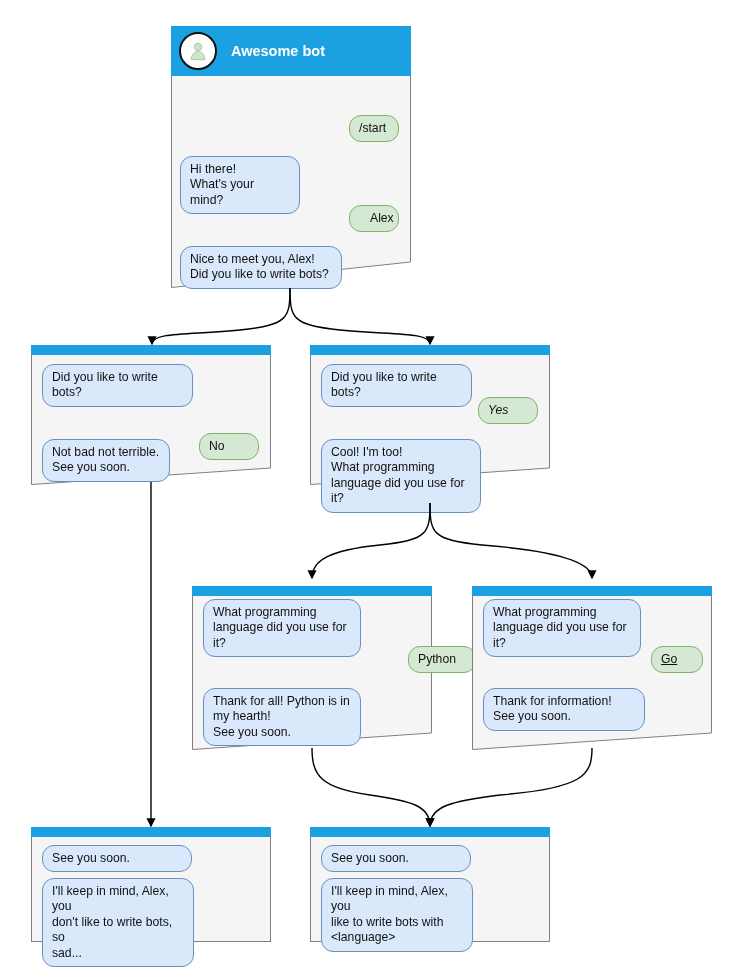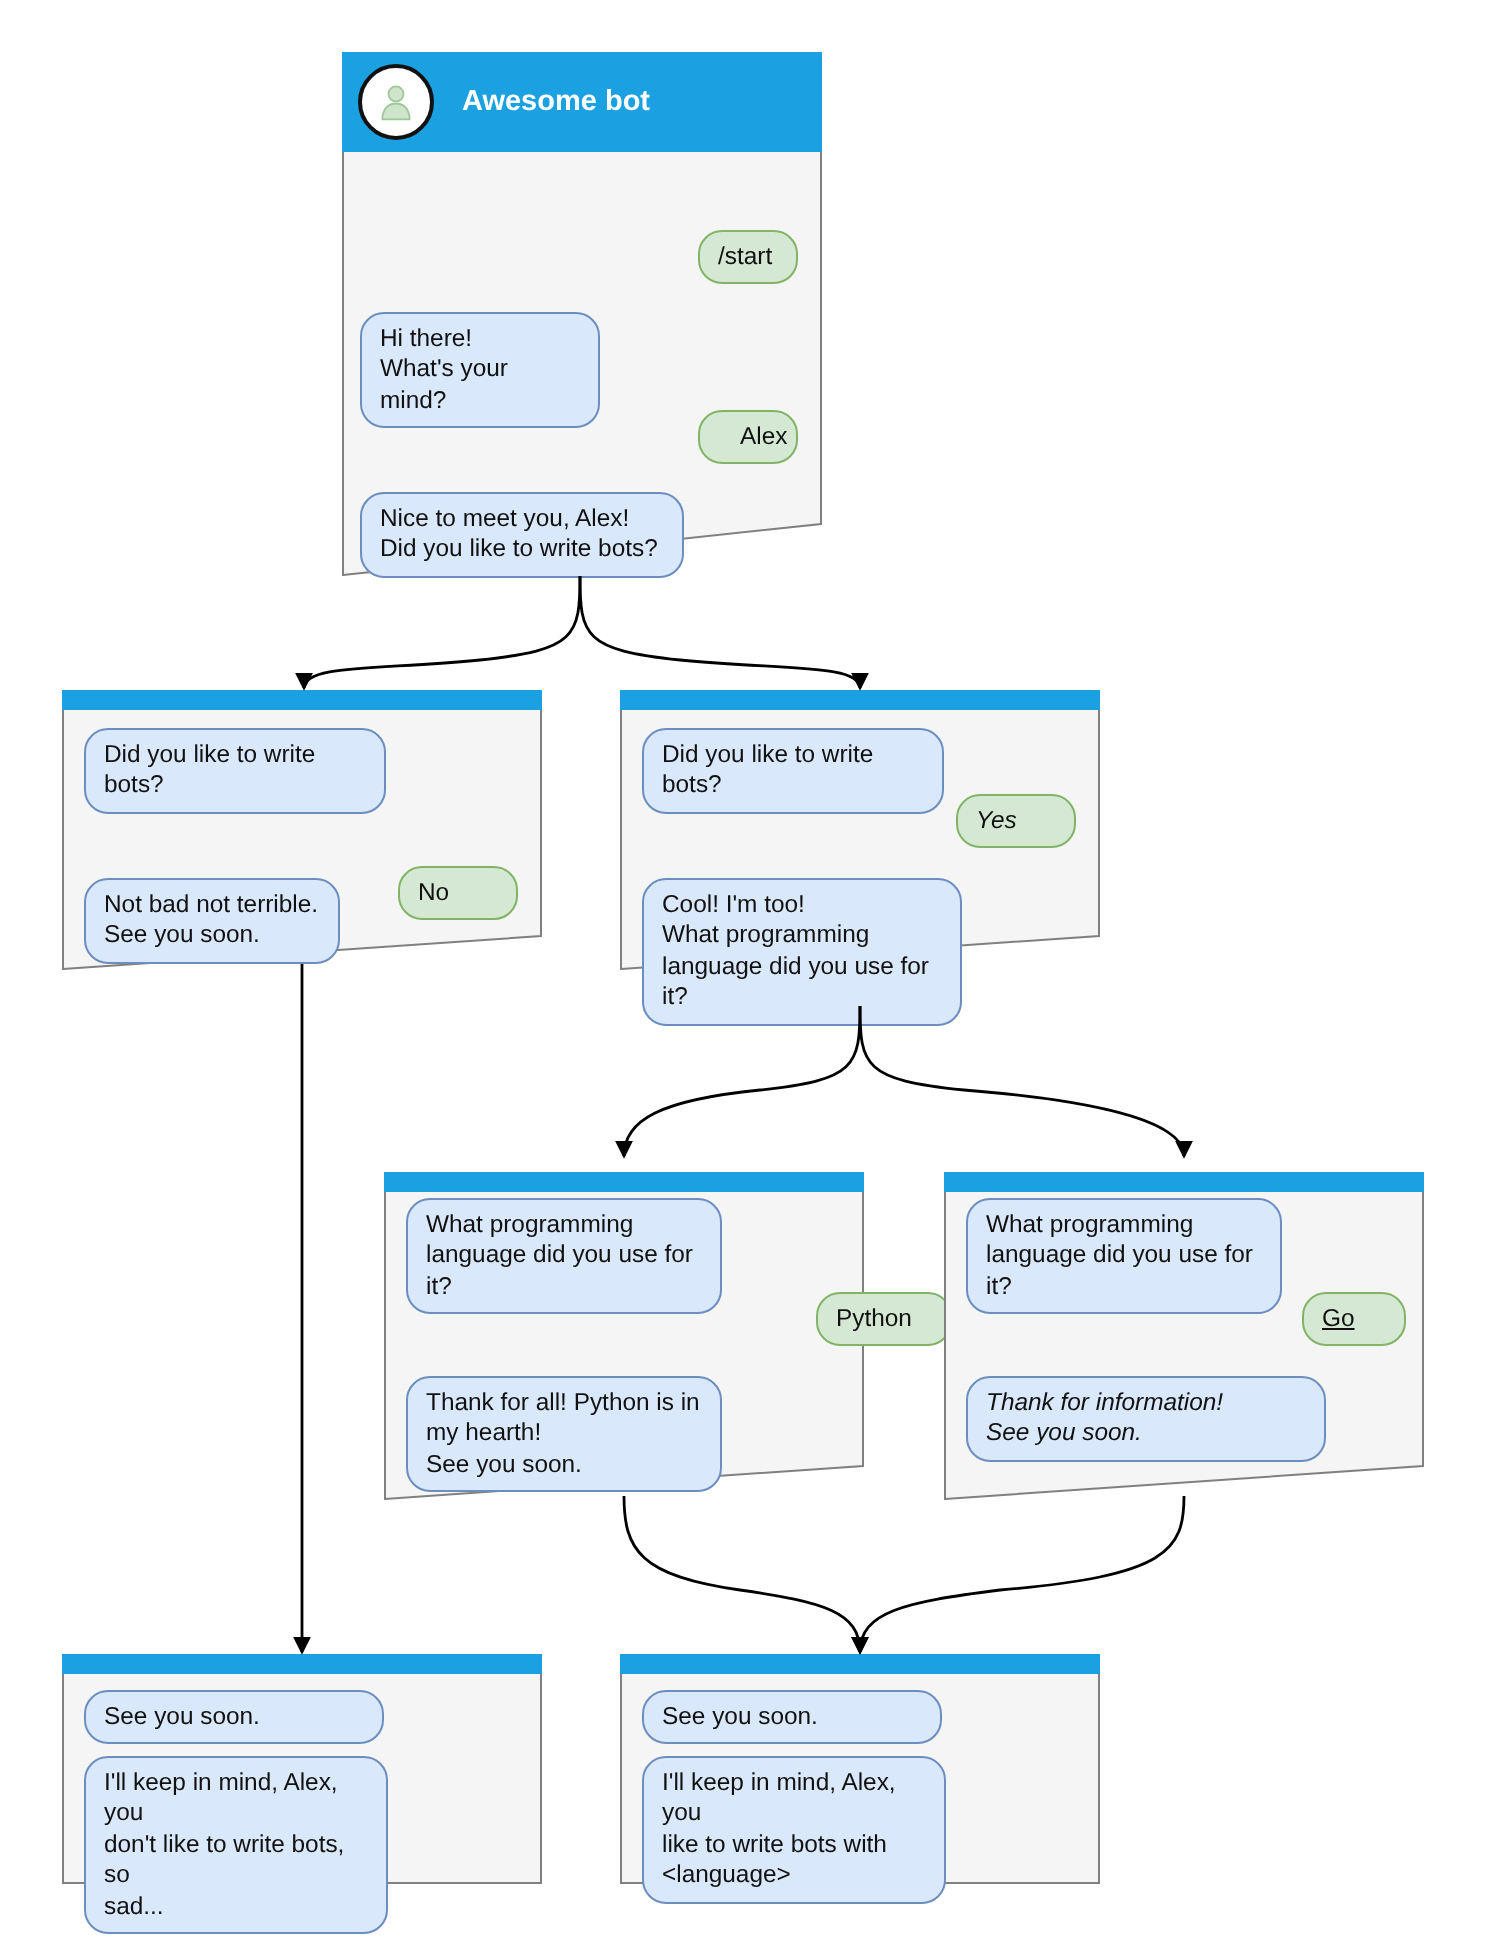--- a/index.html
+++ b/index.html
@@ -213,21 +213,21 @@
 
   <div class="card card-skew" style="left:472px; top:586px; width:240px; height:164px;">
     <svg class="skew-outline" viewBox="0 0 240 164" preserveAspectRatio="none">
       <polygon points="0.5,0.5 239.5,0.5 239.5,147 0.5,163.5" fill="#f5f5f5" stroke="#808080" stroke-width="1" vector-effect="non-scaling-stroke"></polygon>
     </svg>
     <div class="header header-slim"></div>
     <div class="chat" style="top:10px;">
       <div class="bubble bot" style="left:11px; top:3px; width:158px;">What programming
 language did you use for it?</div>
       <div class="bubble user" style="left:179px; top:50px; width:52px;text-decoration:underline;">Go</div>
-      <div class="bubble bot" style="left:11px; top:92px; width:180px;font-style:italic;">Thank for information!
+      <div class="bubble bot" style="left:11px; top:92px; width:162px;">Thank for information!
 See you soon.</div>
     </div>
   </div>
 
   <div class="card" style="left:31px; top:827px; width:240px; height:115px;">
     <div class="card-body"></div>
     <div class="header header-slim"></div>
     <div class="chat" style="top:10px;">
       <div class="bubble bot" style="left:11px; top:8px; width:150px;">See you soon.</div>
       <div class="bubble bot" style="left:11px; top:41px; width:152px;">I'll keep in mind, Alex, you

